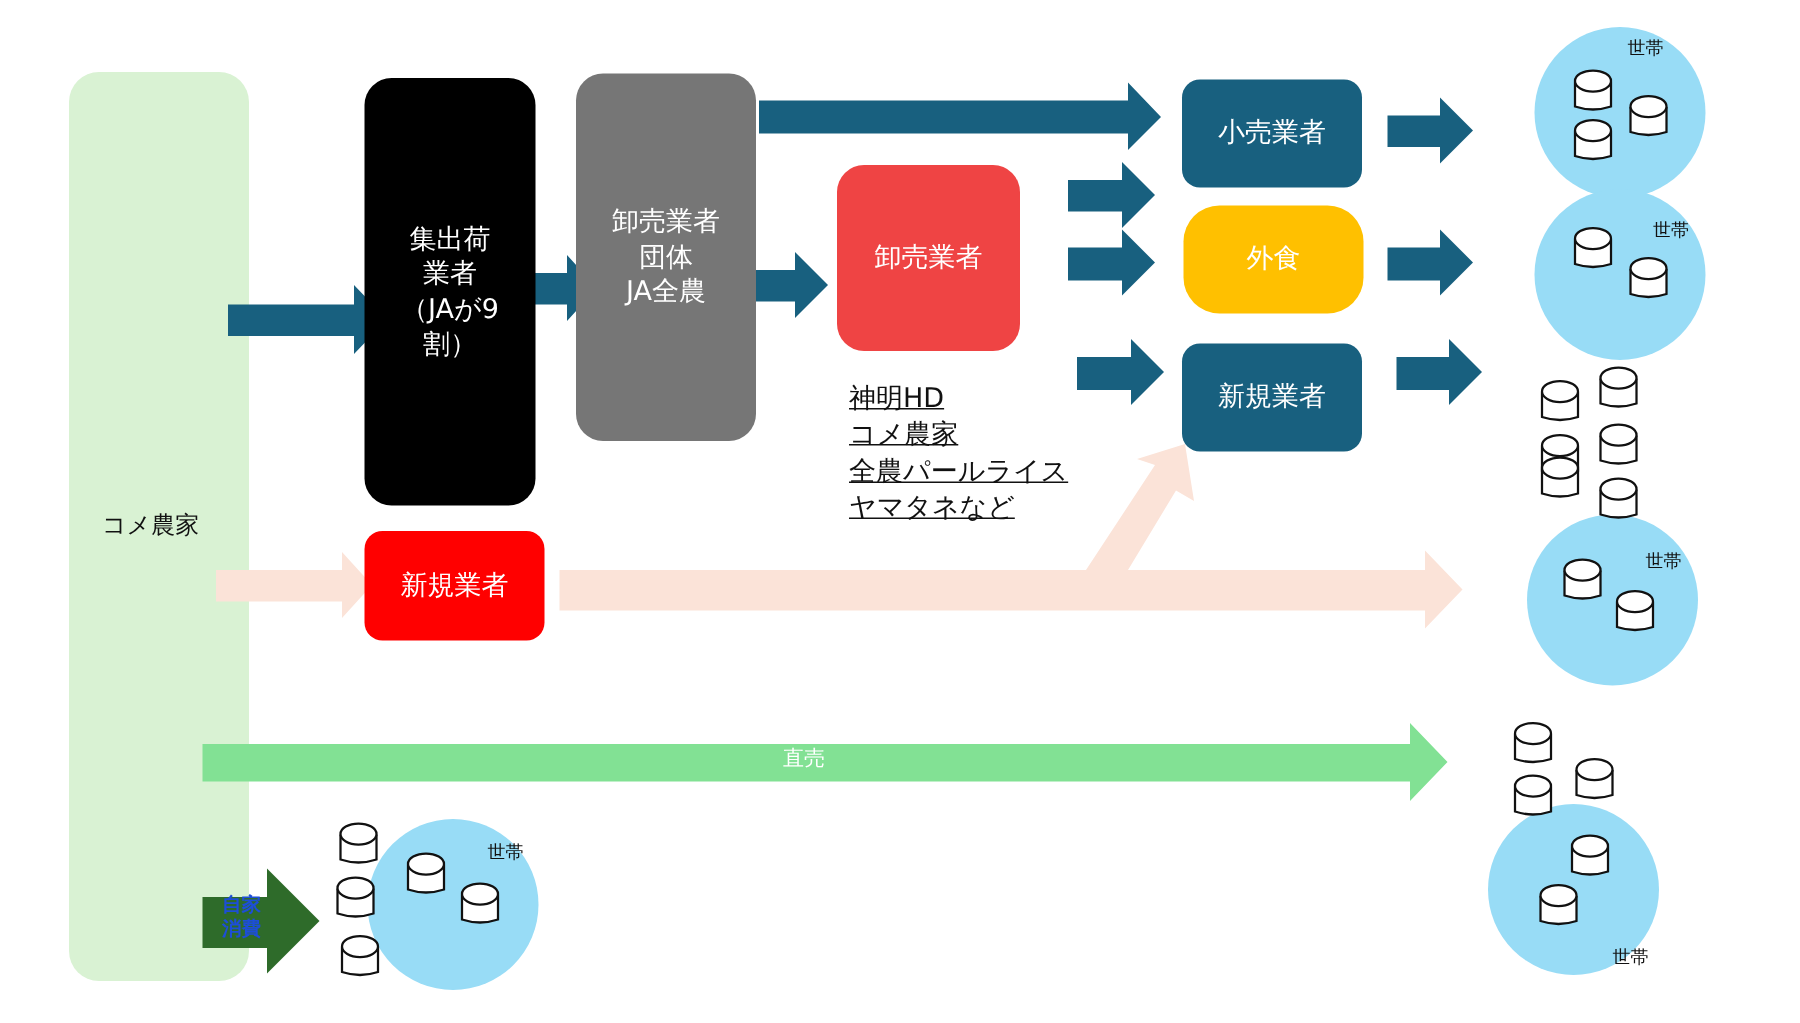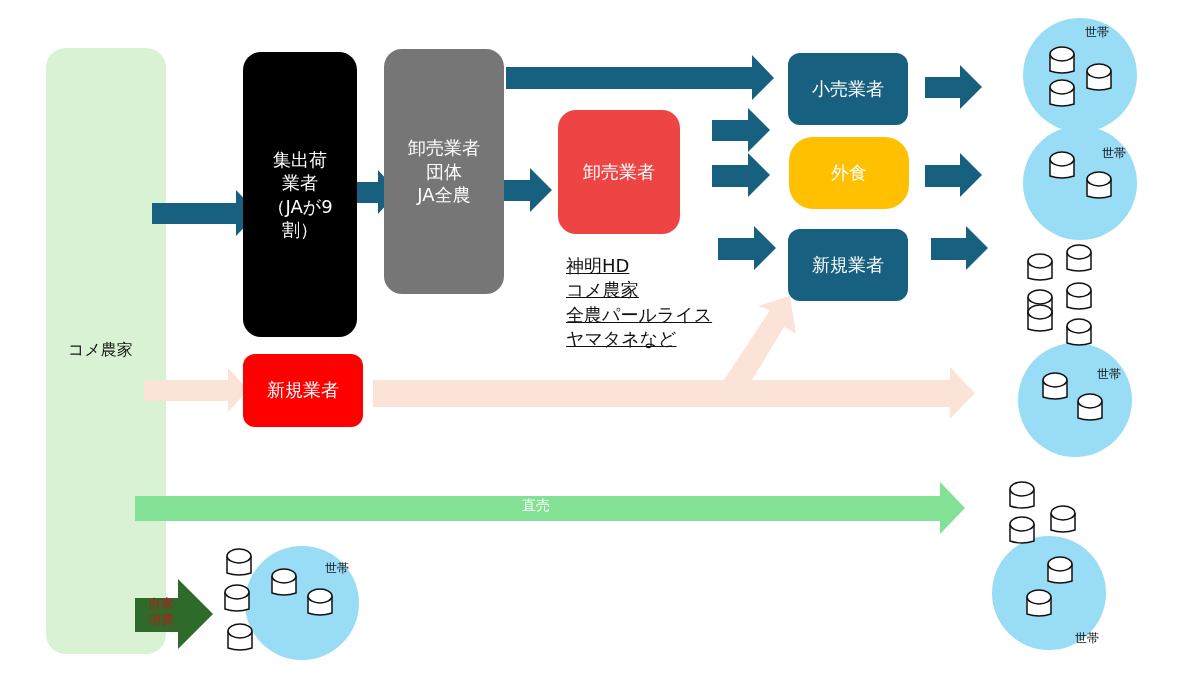--- a/index.html
+++ b/index.html
@@ -159,20 +159,20 @@
   <div>コメ農家</div>
   <div>全農パールライス</div>
   <div>ヤマタネなど</div>
 </div>
 <div class="box" style="left:788px;top:53px;width:120px;height:72px;background:#18607f;border-radius:12px;">小売業者</div>
 <div class="box" style="left:789px;top:137px;width:120px;height:72px;background:#ffc000;border-radius:24px;">外食</div>
 <div class="box" style="left:788px;top:229px;width:120px;height:72px;background:#18607f;border-radius:12px;">新規業者</div>
 <div class="box" style="left:243px;top:354px;width:120px;height:73px;background:#ff0000;border-radius:12px;font-family:Liberation Serif, serif;">新規業者</div>
 
 <div class="abs" style="left:522px;top:497px;font-size:14px;color:#fff;">直売</div>
-<div class="abs" style="left:148px;top:596px;font-size:13px;color:#b91c1c;line-height:1.25;white-space:pre-line;text-align:center;">自家
+<div class="abs" style="left:148px;top:596px;font-size:13px;color:#1d4ed8;line-height:1.25;white-space:pre-line;text-align:center;font-weight:bold;">自家
 消費</div>
 
 <div class="hh-label" style="left:1085px;top:24px;">世帯</div>
 <div class="hh-label" style="left:1102px;top:145px;">世帯</div>
 <div class="hh-label" style="left:1097px;top:366px;">世帯</div>
 <div class="hh-label" style="left:1075px;top:630px;">世帯</div>
 <div class="hh-label" style="left:325px;top:560px;">世帯</div>
 
 </body></html>

